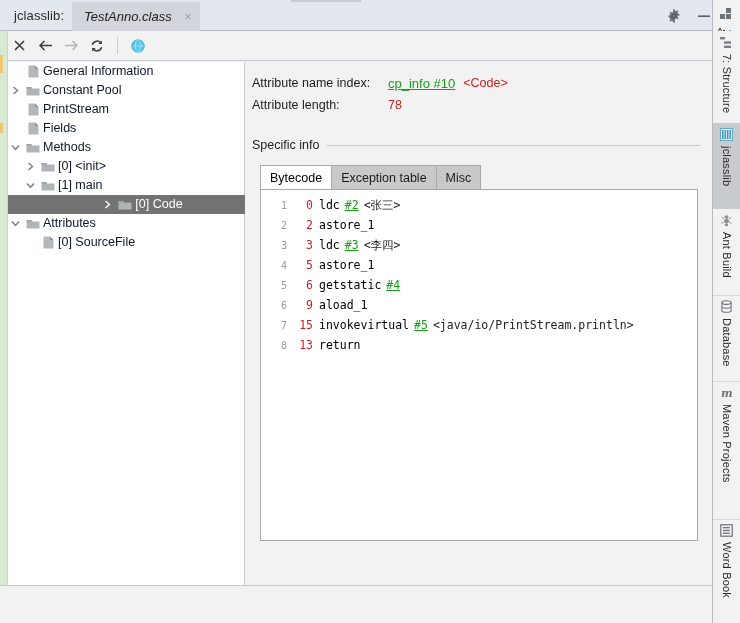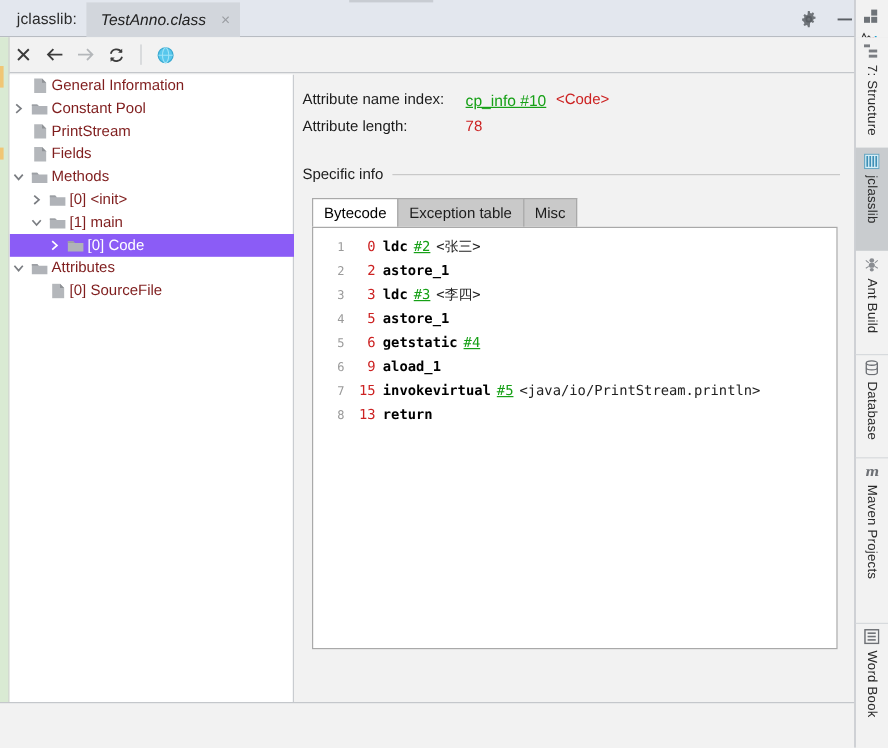--- a/index.html
+++ b/index.html
@@ -63,22 +63,22 @@
   .gutter-strip .m1{position:absolute;left:0;top:24px;width:3px;height:18px;background:#f0c674;}
   .gutter-strip .m2{position:absolute;left:0;top:92px;width:3px;height:10px;background:#f0c674;}
 
   
   .tree-panel{
     position:absolute;left:8px;top:62px;width:237px;height:523px;
     background:#ffffff;overflow:hidden;
   }
   .tree-panel .vsep{position:absolute;right:0;top:0;width:1px;height:523px;background:#c9ccd0;}
   .row{position:relative;height:19px;display:flex;align-items:center;white-space:nowrap;}
-  .row .lbl{font-size:12.5px;color:#7f1d1d;line-height:19px;}
-  .row.sel{background:#8b5cf6;}
+  .row .lbl{font-size:12.5px;color:#0f172a;line-height:19px;}
+  .row.sel{background:#737373;justify-content:center;}
   .row.sel .lbl{color:#ffffff;}
   .twisty{width:15px;height:19px;display:flex;align-items:center;justify-content:center;flex:0 0 15px;}
   .spacer15{width:15px;flex:0 0 15px;}
   .ticon{width:20px;height:19px;display:flex;align-items:center;justify-content:center;flex:0 0 20px;}
 
   
   .content{
     position:absolute;left:246px;top:62px;width:466px;height:523px;
     background:#f2f2f2;overflow:hidden;
   }
@@ -105,21 +105,21 @@
     background:#ffffff;border:1px solid #a9a9a9;border-top:1px solid #a9a9a9;
     box-sizing:border-box;overflow:hidden;
   }
   .bline{
     display:flex;align-items:baseline;height:20px;
     font-family:"DejaVu Sans Mono","Liberation Mono",monospace;font-size:11.5px;
     white-space:pre;
   }
   .bline .ln{width:22px;text-align:right;color:#9a9a9a;font-size:10px;}
   .bline .off{width:26px;text-align:right;color:#cc2222;margin-right:6px;}
-  .bline .op{color:#000;font-weight:bold;}
+  .bline .op{color:#000;font-weight:normal;}
   .bline .ref{color:#16a016;text-decoration:underline;margin-left:5px;}
   .bline .desc{color:#222;margin-left:5px;}
 
   
   .rside{
     position:absolute;right:0;top:31px;width:28px;height:592px;background:#f2f2f2;
     border-left:1px solid #b8bcc2;box-sizing:border-box;
   }
   .rtab{
     position:absolute;left:0;width:27px;box-sizing:border-box;

